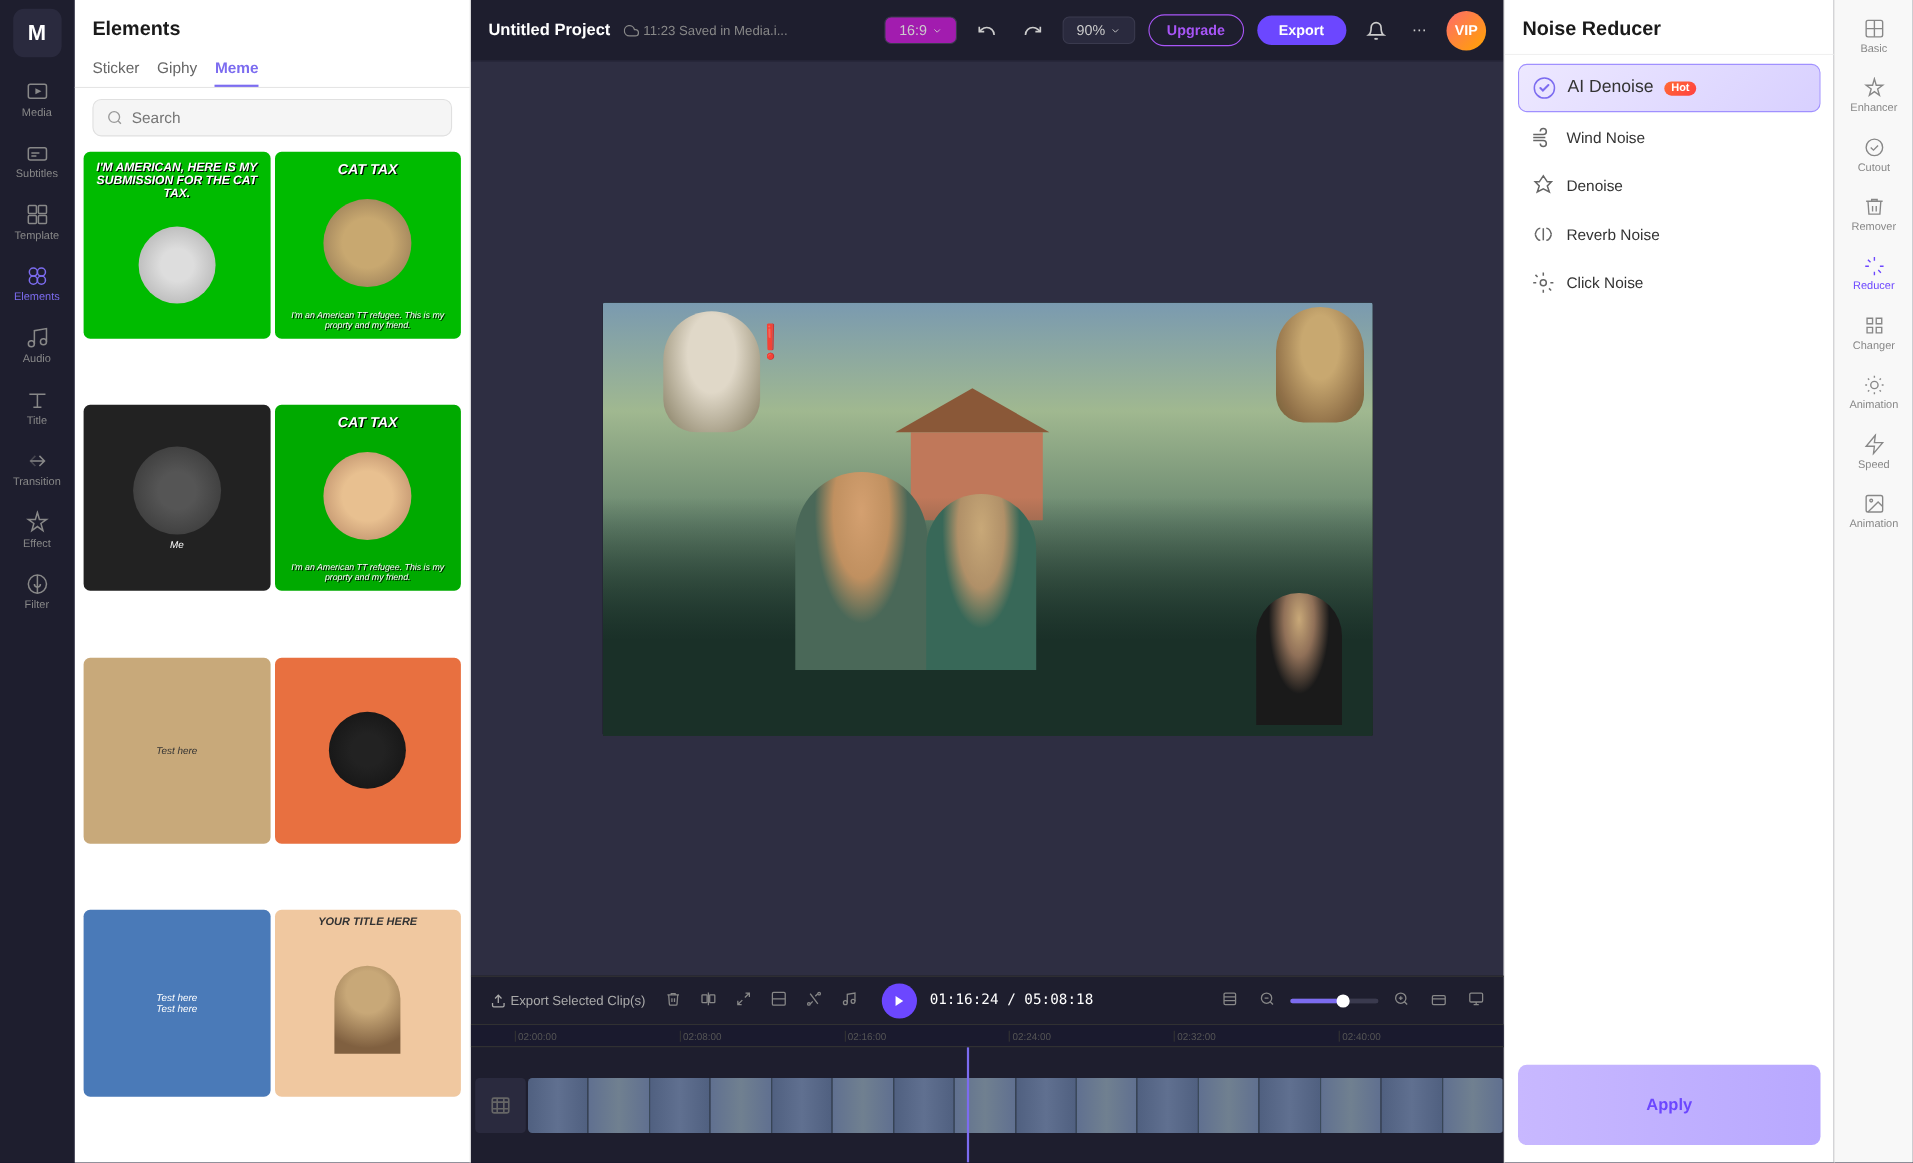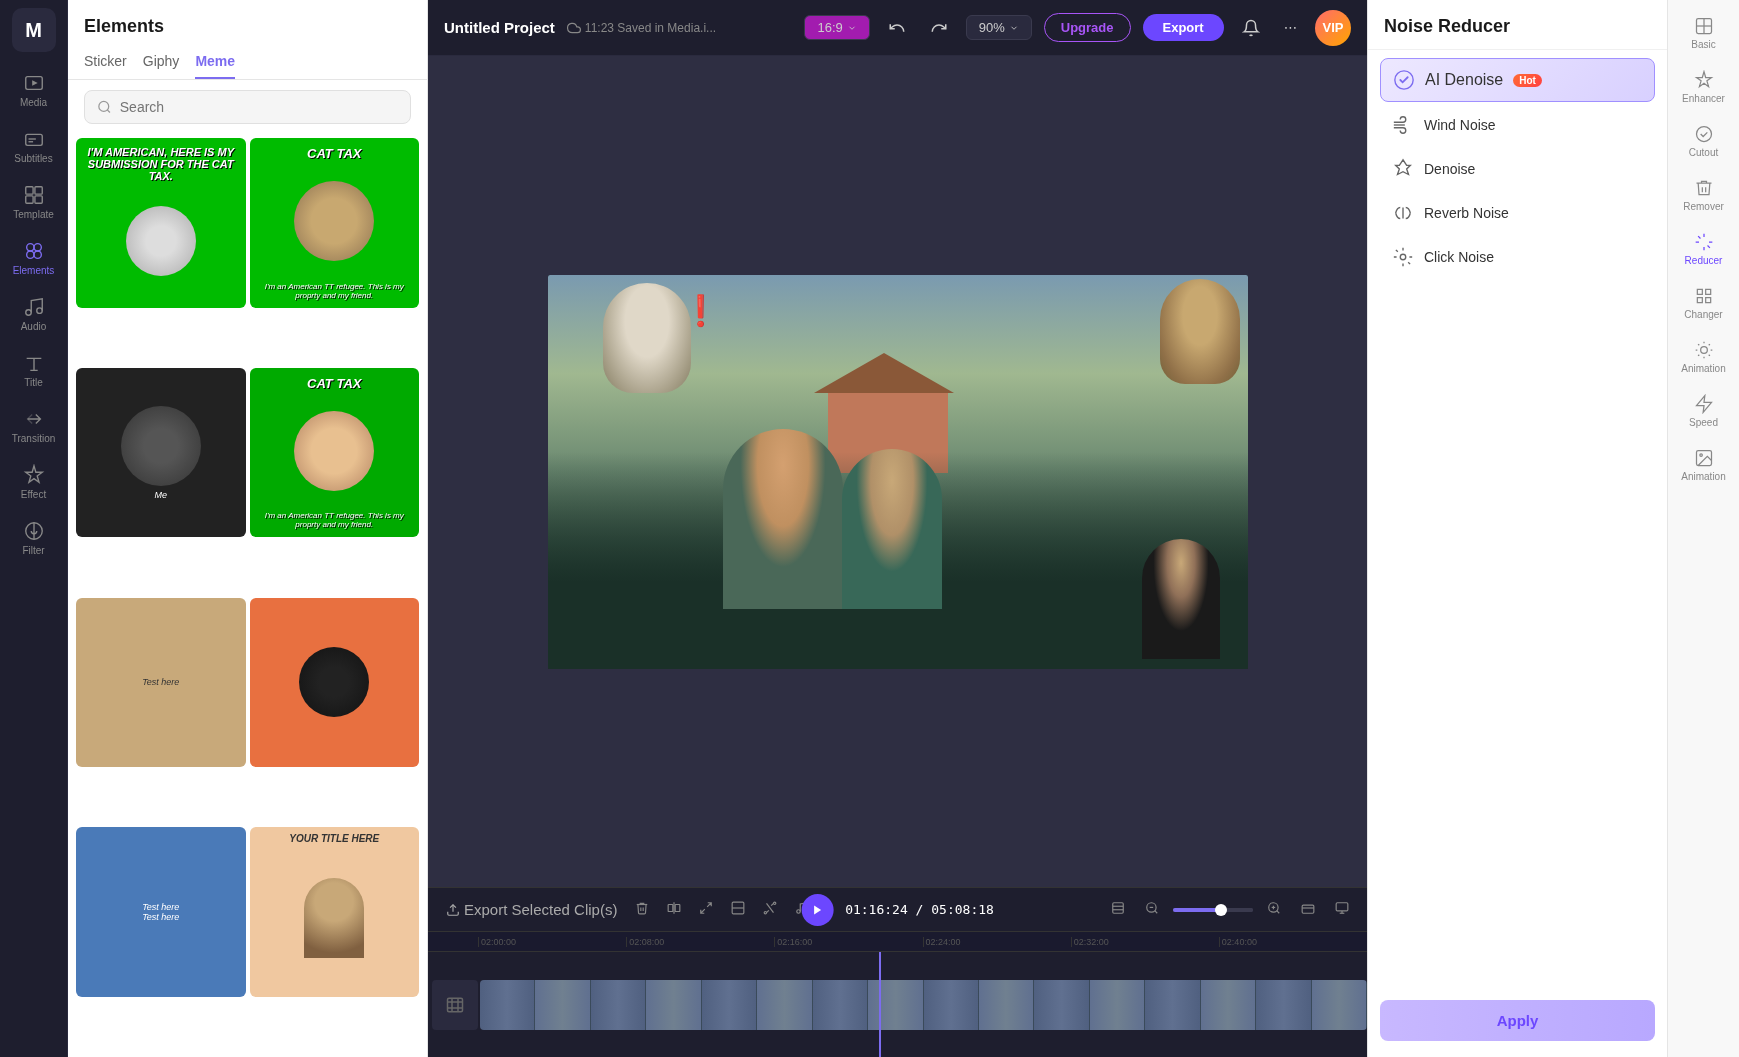--- a/index.html
+++ b/index.html
@@ -153,21 +153,21 @@
       padding: 1px 6px; border-radius: 10px; margin-left: 4px;
     }
     .ai-denoise-row {
       display: flex; align-items: center; gap: 6px;
     }
 
     .apply-btn {
       margin: 12px 12px 16px;
       background: linear-gradient(90deg, #c8b8ff, #b8a8ff);
       color: #6c47ff; border: none; border-radius: 8px;
-      padding: 12px; font-size: 15px; font-weight: 600; cursor: pointer;
+      padding: 28px; font-size: 15px; font-weight: 600; cursor: pointer;
       width: calc(100% - 24px);
     }
 
     
     .right-mini-sidebar {
       width: 72px;
       background: #f8f8f8;
       display: flex;
       flex-direction: column;
       align-items: center;
@@ -205,21 +205,21 @@
     }
     .tl-time { color: #fff; font-size: 13px; font-family: monospace; }
     .tl-spacer { flex: 1; }
     .zoom-slider {
       width: 80px; height: 4px; background: #3a3a4e; border-radius: 2px;
       position: relative; display: flex; align-items: center;
     }
 
     .ruler-strip {
       height: 20px; background: #1a1a2e;
-      display: flex; align-items: center; padding-left: 50px;
+      display: flex; align-items: center; padding-left: 40px;
       overflow: hidden; border-bottom: 1px solid #333;
     }
     .ruler-marks { display: flex; width: 100%; }
     .ruler-tick { flex: 1; color: #555; font-size: 9px; border-left: 1px solid #333; padding-left: 2px; }
 
     .film-track-row {
       display: flex; align-items: center; flex: 1; overflow: hidden;
       padding: 4px 0; position: relative;
     }
     .track-icon-cell {
@@ -514,21 +514,21 @@
           <div style="position:absolute;top:4px;right:8px;width:80px;height:105px;background:radial-gradient(ellipse at 50% 35%,#c8a870 30%,#907048 75%,#706038 100%);border-radius:40px 40px 25px 25px;"></div>
 
           <div style="position:absolute;bottom:10px;right:28px;width:78px;height:120px;background:radial-gradient(ellipse at 50% 20%,#c8a878 0%,#907058 25%,#1a1a1a 50%);border-radius:39px 39px 0 0;"></div>
         </div>
       </div>
     </div>
 
     <div class="bottom-area">
       <div class="timeline-controls">
 
-        <button class="tl-btn" style="color:#aaa;display:flex;align-items:center;gap:4px;font-size:15px;">
+        <button class="tl-btn" style="color:#aaa;display:flex;align-items:center;gap:4px;font-size:12px;">
           <svg width="14" height="14" viewBox="0 0 24 24" fill="none" stroke="currentColor" stroke-width="2">
               <path d="M21 15v4a2 2 0 0 1-2 2H5a2 2 0 0 1-2-2v-4"></path>
               <polyline points="17 8 12 3 7 8"></polyline>
               <line x1="12" y1="3" x2="12" y2="15"></line>
             </svg>
           <span>Export Selected Clip(s)</span>
         </button>
         <button class="tl-btn">
           <svg width="14" height="14" viewBox="0 0 24 24" fill="none" stroke="currentColor" stroke-width="2">
               <polyline points="3 6 5 6 21 6"></polyline>

